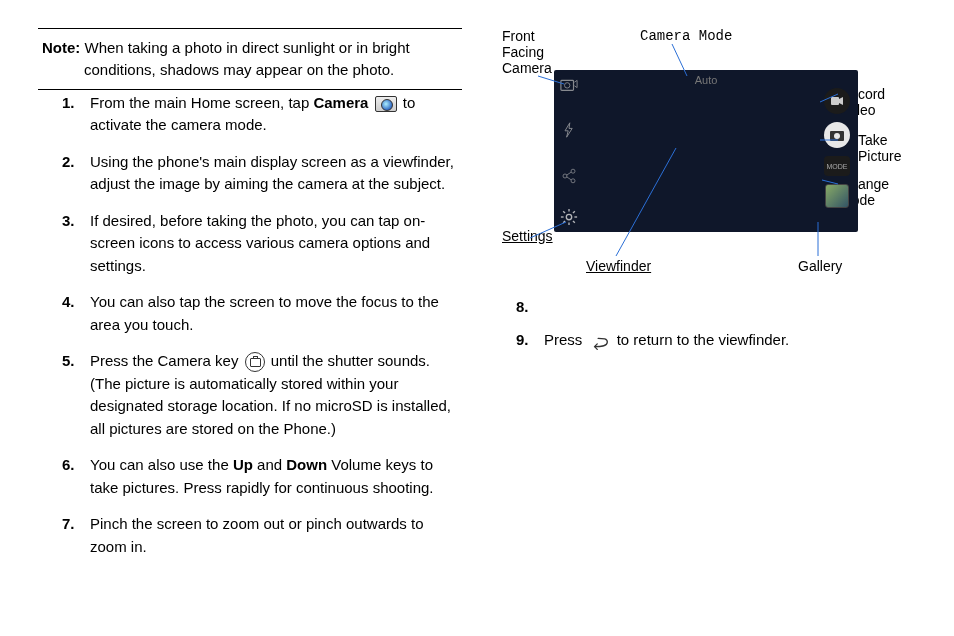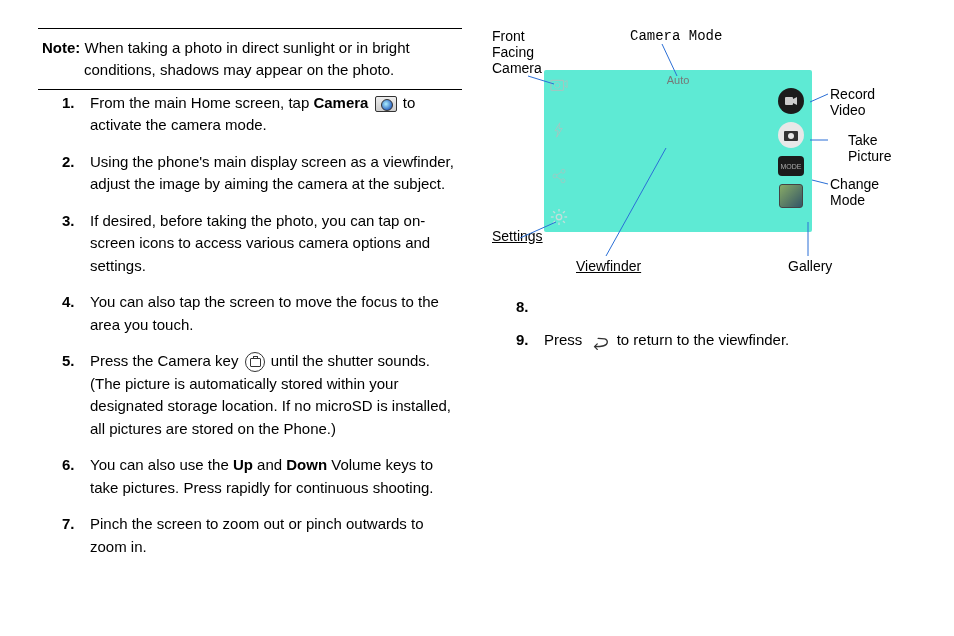--- a/index.html
+++ b/index.html
@@ -88,32 +88,33 @@
       margin: 0 2px;
       position: relative;
     }
     .back-icon svg { width: 100%; height: 100%; }
     
     .diagram-wrap {
       position: relative;
       width: 100%;
       height: 250px;
       margin-bottom: 18px;
+      margin-left: 10px;
     }
     .diagram-label {
       position: absolute;
       font-size: 14px;
       line-height: 1.15;
       color: #000;
     }
     .phone-screen {
       position: absolute;
       top: 42px; left: 52px;
-      width: 268px; height: 162px;
-      background: #5eead4;
+      width: 304px; height: 162px;
+      background: #0f172a;
       border-radius: 2px;
     }
     .vf-a { position:absolute; left: 6px; top:6px; width:18px; height:16px; opacity:.7; }
     .vf-b { position:absolute; left: 6px; top:52px; width:18px; height:16px; opacity:.7; }
     .vf-c { position:absolute; left: 6px; top:98px; width:18px; height:16px; opacity:.7; }
     .vf-gear { position:absolute; left: 6px; bottom:6px; width:18px; height:18px; opacity:.8; }
     .vf-auto { position:absolute; top:4px; left:50%; transform:translateX(-50%); color:#777; font-size:11px; }
     .vf-right { position:absolute; right: 4px; top:18px; width:34px; display:flex; flex-direction:column; gap:8px; align-items:center; }
     .vbtn { width:26px; height:26px; border-radius:50%; background:#1b1b1b; display:flex; align-items:center; justify-content:center; }
     .vbtn.mode { border-radius:4px; background:#1b1b1b; font-size:7px; color:#aaa; width:26px; height:20px; }

